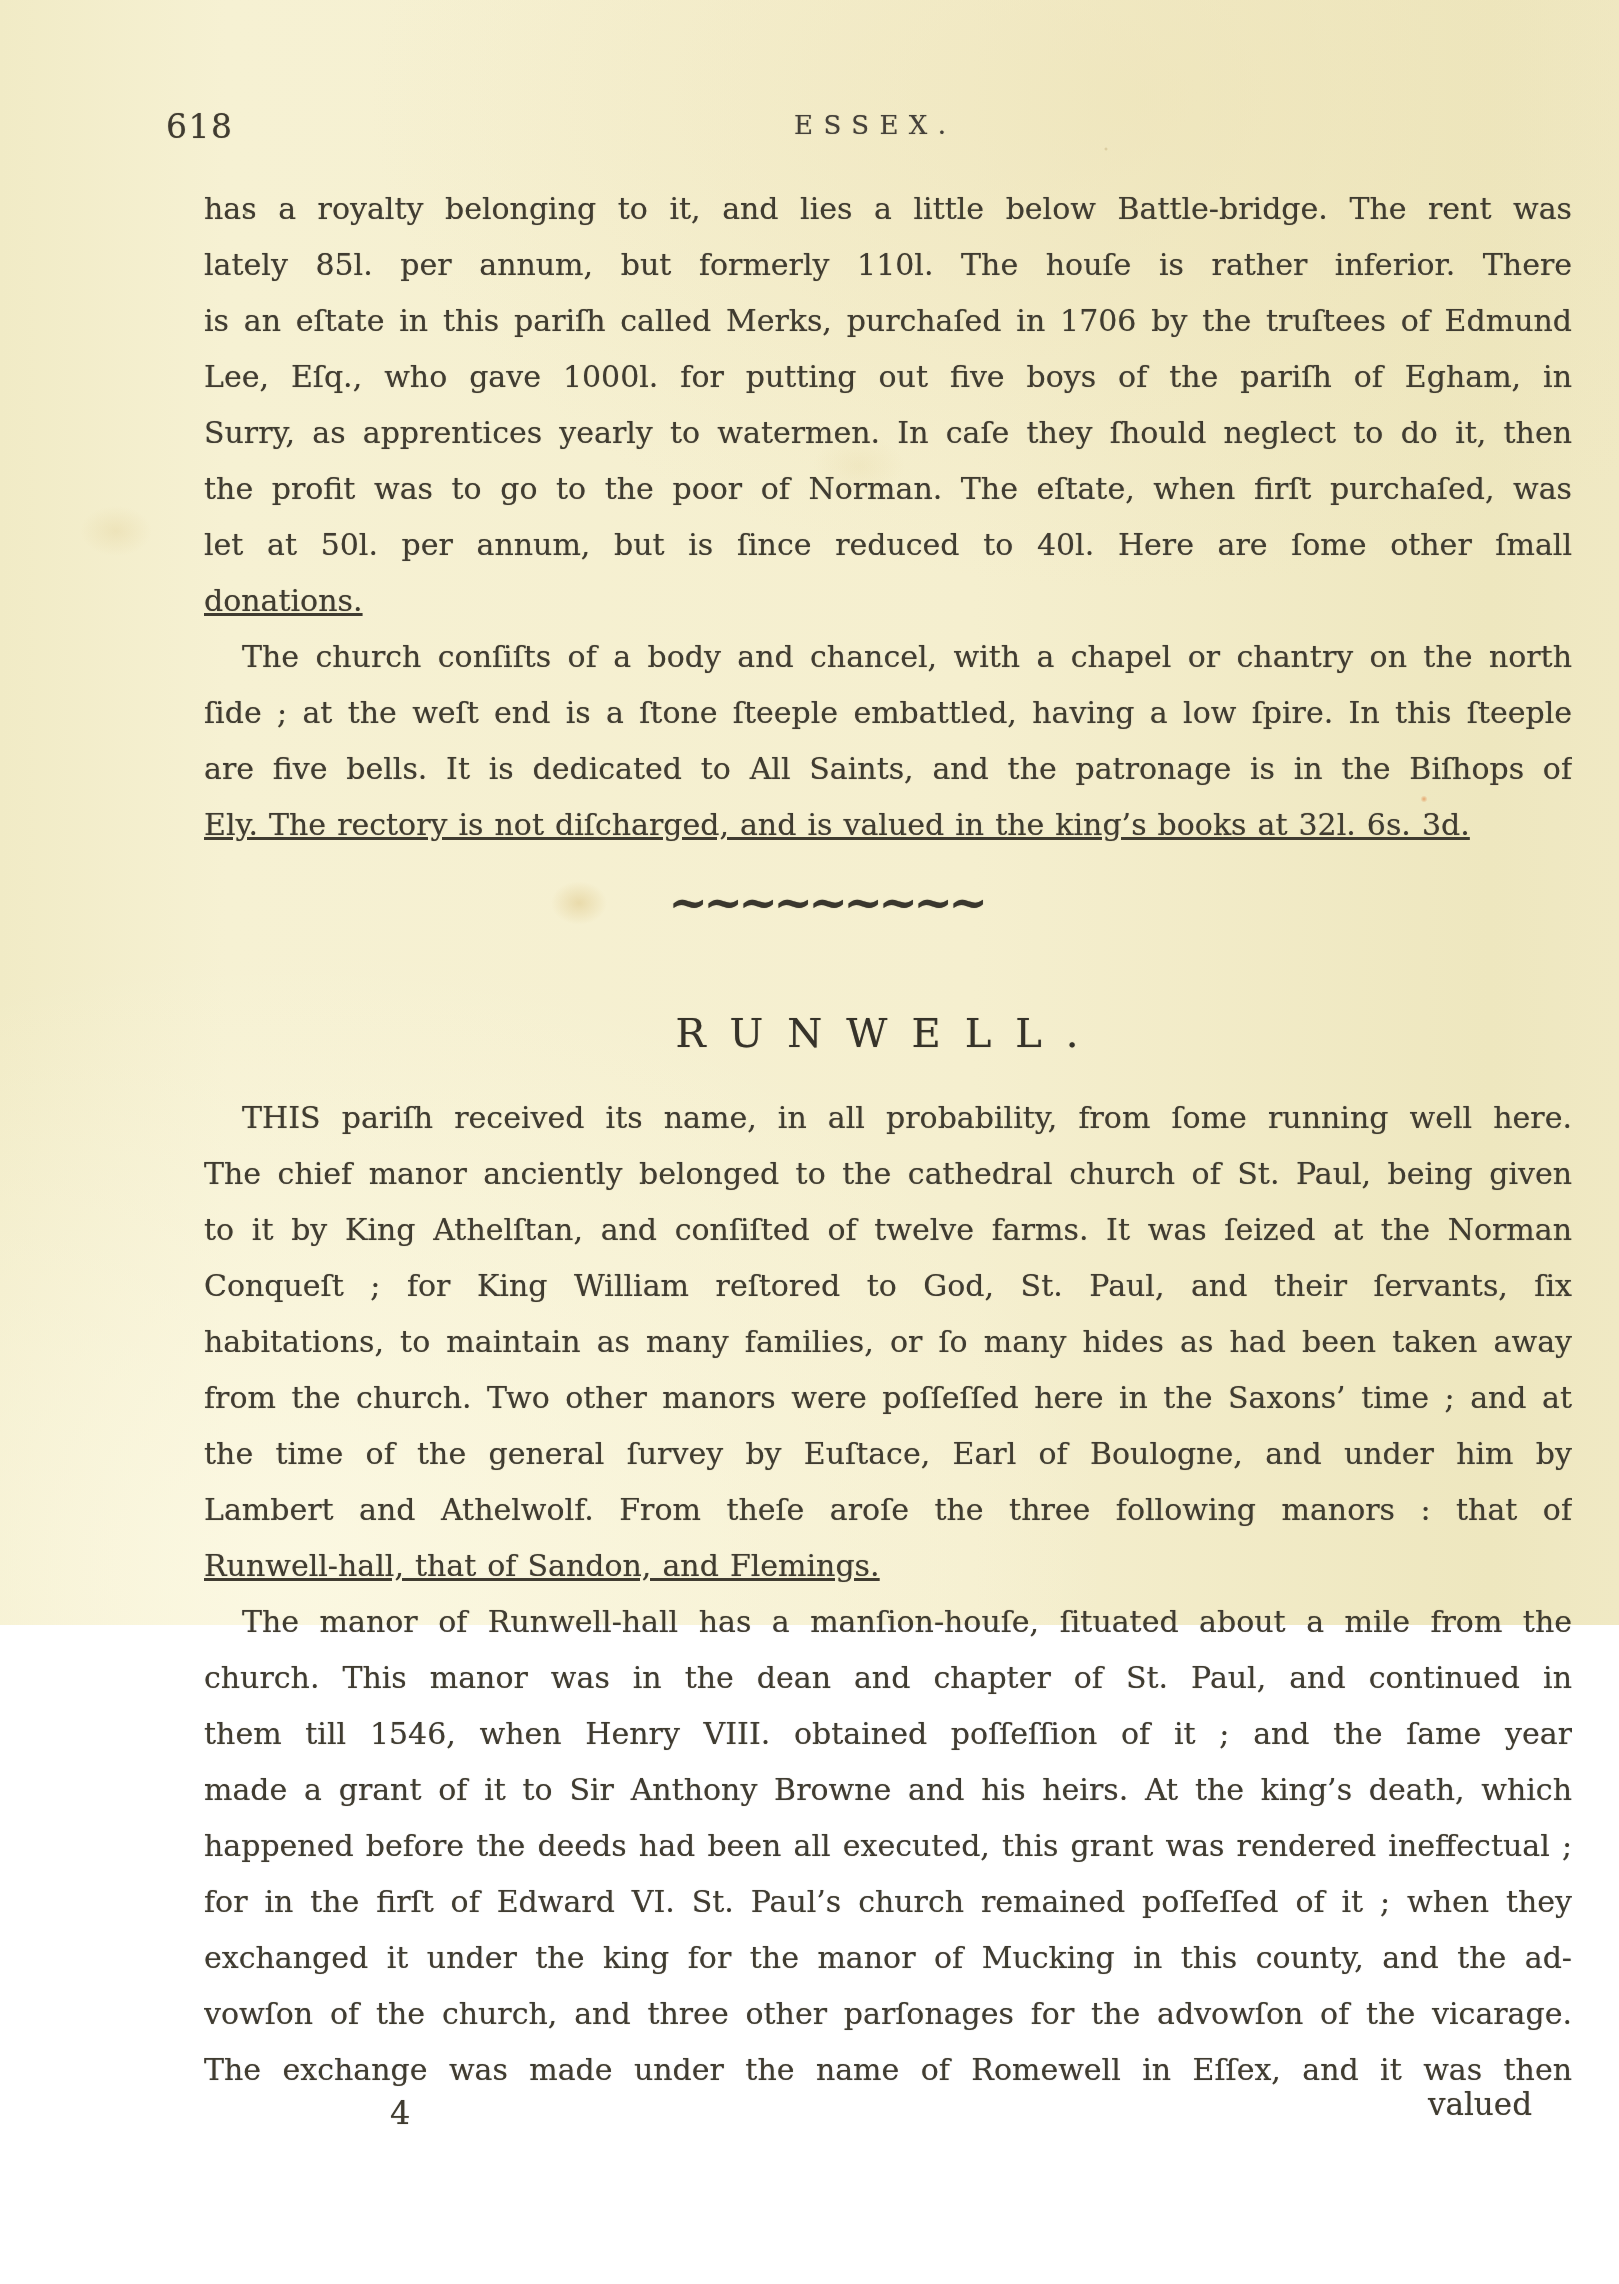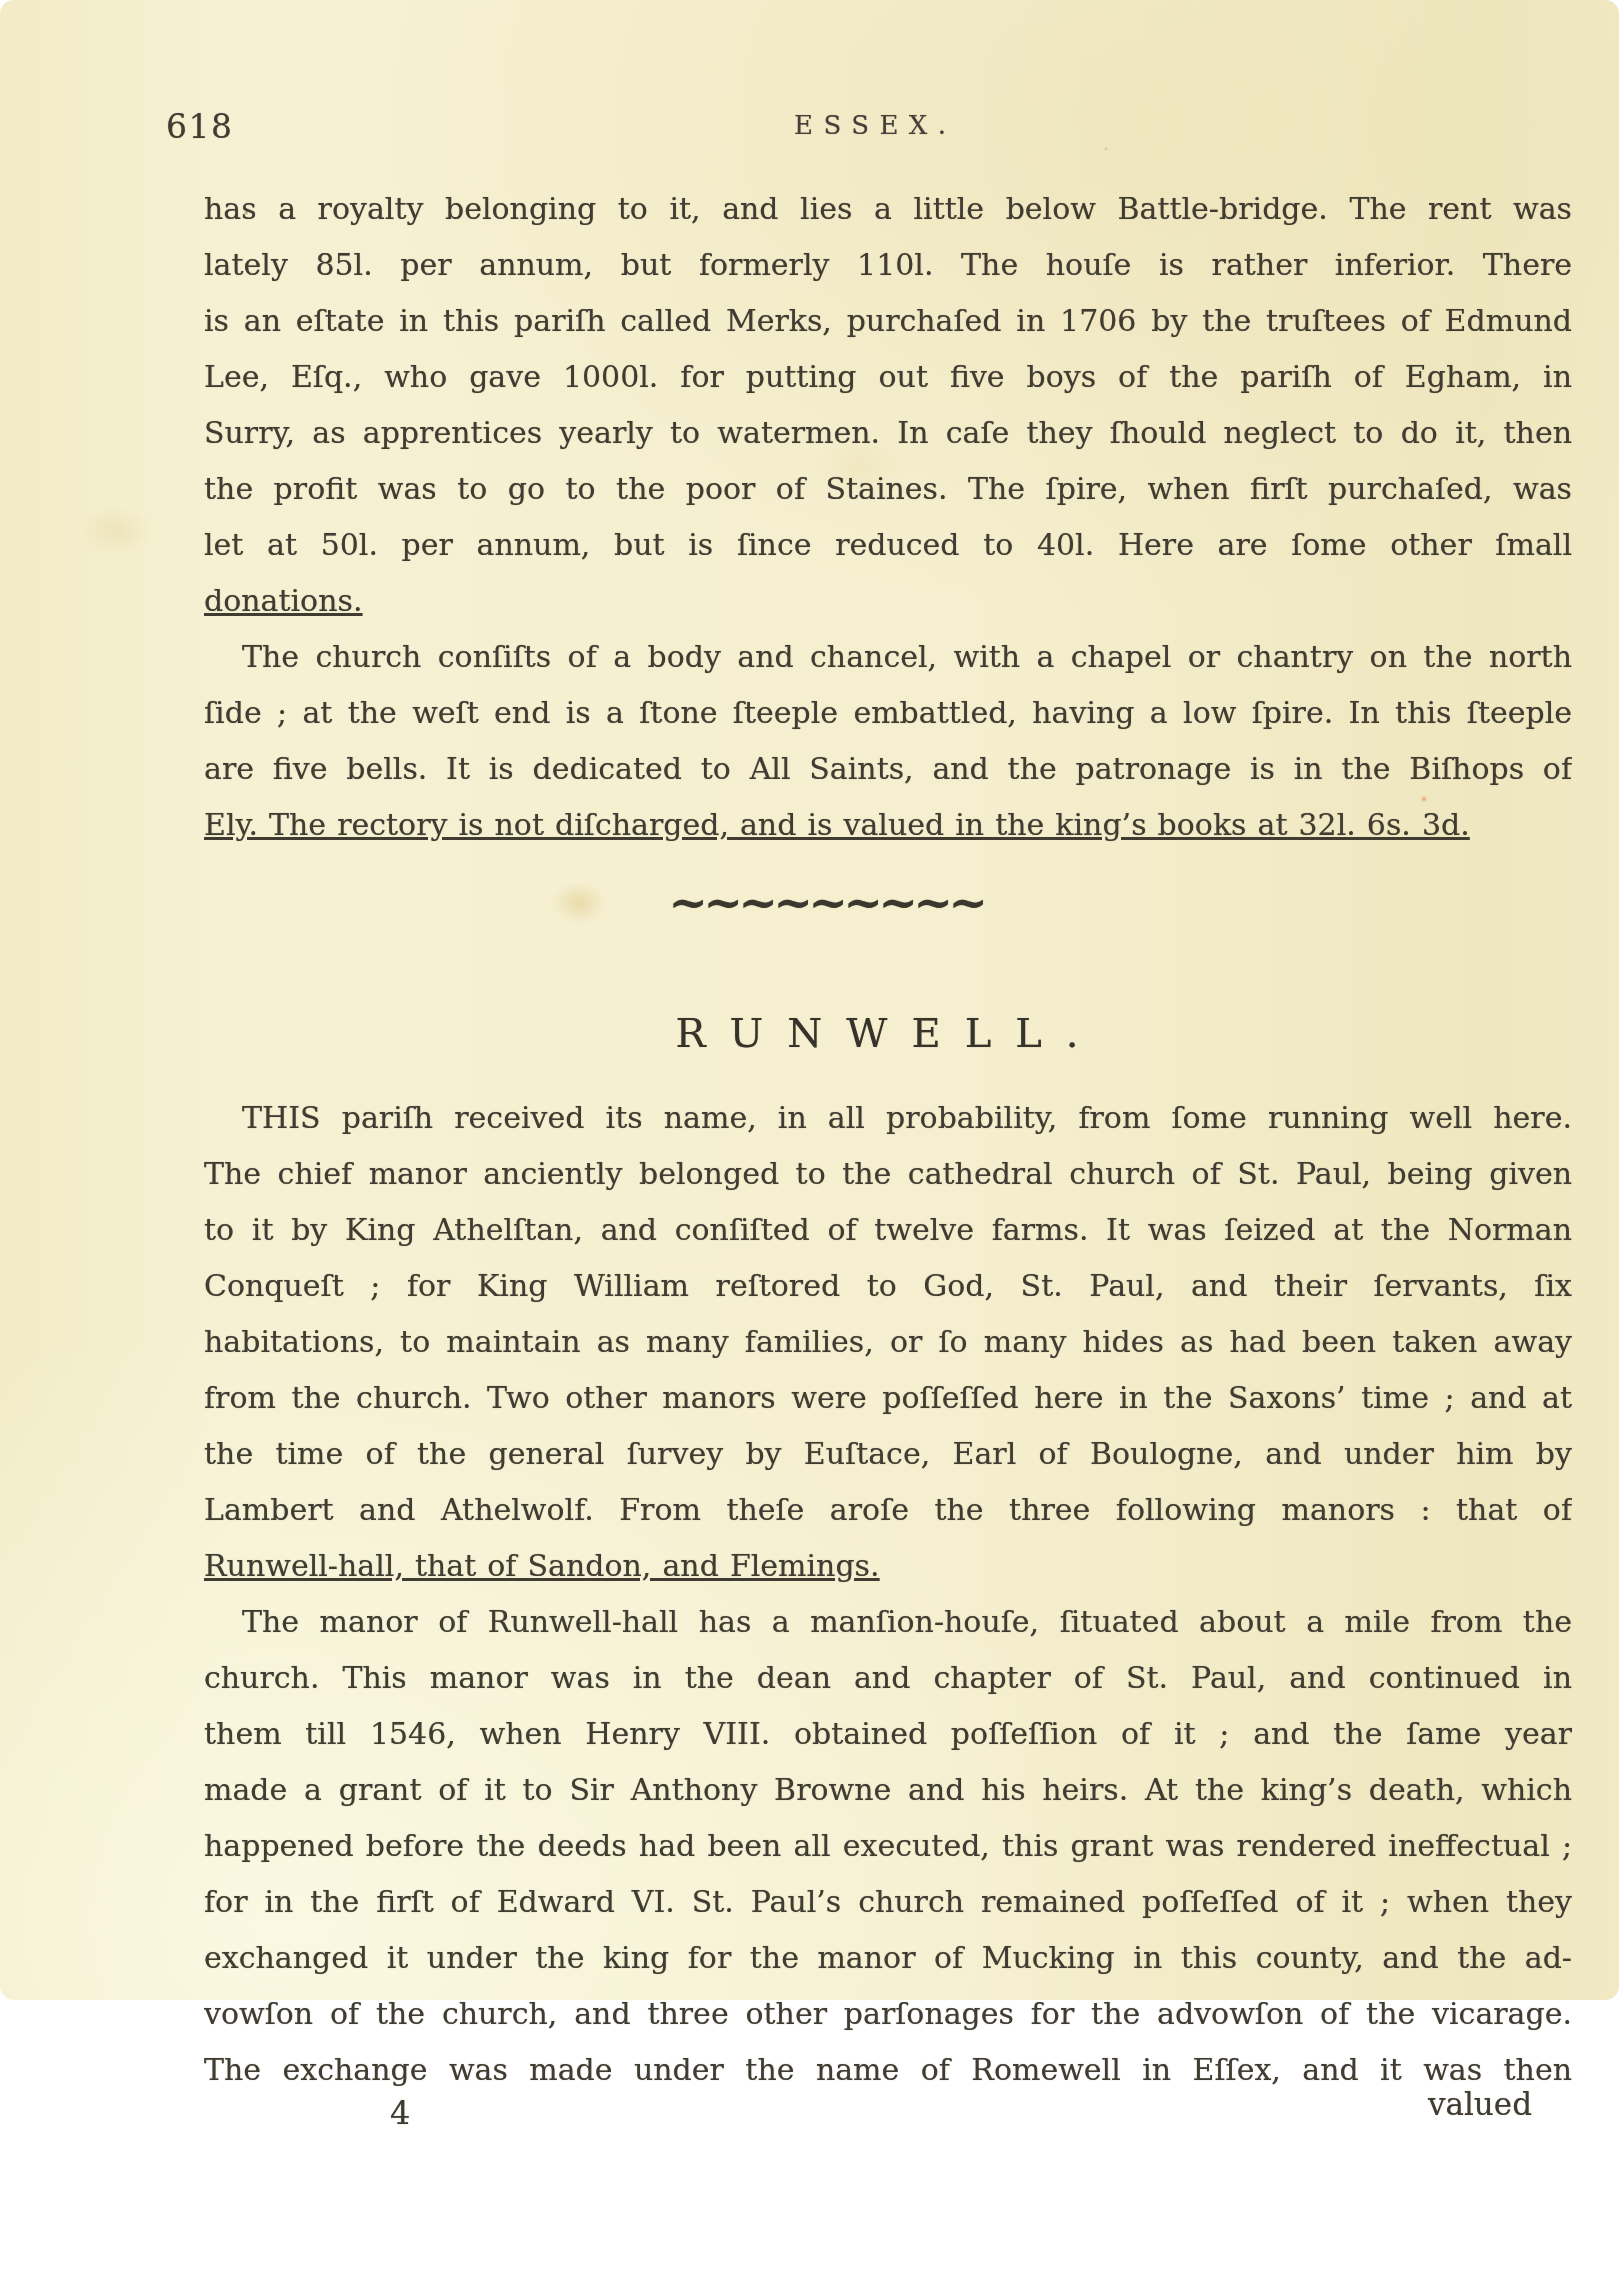--- a/index.html
+++ b/index.html
@@ -8,34 +8,33 @@
   }
   body {
     width: 1619px;
     height: 2284px;
     overflow: hidden;
     font-family: "DejaVu Serif", "Liberation Serif", serif;
   }
   .page {
     position: relative;
     width: 1619px;
-    height: 2000px;
+    height: 1625px;
     color: #403c31;
     background:
       radial-gradient(40px 31px at 579px 903px, rgba(201,163,72,.28), transparent 70%),
       radial-gradient(51px 36px at 116px 531px,  rgba(205,172,90,.16), transparent 70%),
       radial-gradient(66px 44px at 859px 466px, rgba(210,184,108,.12), transparent 70%),
       radial-gradient(5.1px 5.1px at 1424px 799px,  rgba(222,110,40,.55), transparent 70%),
       radial-gradient(3.6px 3.6px at 246px 213px,    rgba(60,50,30,.45),  transparent 70%),
       radial-gradient(2.9px 2.9px at 1106px 149px,   rgba(150,120,60,.35), transparent 70%),
       radial-gradient(2.9px 2.9px at 451px 1783px,   rgba(150,120,60,.28), transparent 70%),
       radial-gradient(1019px 655px at 70% 6%,    rgba(236,225,180,.55), transparent 75%),
       radial-gradient(1165px 873px at 18% 96%,  rgba(252,249,228,.85), transparent 70%),
       linear-gradient(90deg, #f1ebc6 0%, #f6f1d3 14%, #f5efcf 60%, #eee7bf 92%, #f0e9c4 100%);
-    border-radius: 14px;
   }
   .ink {
     text-shadow: 0 0 0.9px rgba(58,52,40,.55);
   }
   .page-number {
     position: absolute;
     left: 166px;
     top: 109px;
     font-size: 33px;
     line-height: 36px;
@@ -125,21 +124,21 @@
   <div class="text-area">
 
     <div class="section section-1">
       <div class="paragraphs">
           <div class="paragraph">
             <div class="line ink">has a royalty belonging to it, and lies a little below Battle-bridge.  The rent was</div>
             <div class="line ink">lately 85l. per annum, but formerly 110l.  The houſe is rather inferior.  There</div>
             <div class="line ink">is an eſtate in this pariſh called Merks, purchaſed in 1706 by the truſtees of Edmund</div>
             <div class="line ink">Lee, Eſq., who gave 1000l. for putting out five boys of the pariſh of Egham, in</div>
             <div class="line ink">Surry, as apprentices yearly to watermen.  In caſe they ſhould neglect to do it, then</div>
-            <div class="line ink">the profit was to go to the poor of Staines.  The ſpire, when firſt purchaſed, was</div>
+            <div class="line ink">the profit was to go to the poor of Norman.  The eſtate, when firſt purchaſed, was</div>
             <div class="line ink">let at 50l. per annum, but is ſince reduced to 40l.  Here are ſome other ſmall</div>
             <div class="line ink last">donations.</div>
           </div>
           <div class="paragraph">
             <div class="line ink indent">The church conſiſts of a body and chancel, with a chapel or chantry on the north</div>
             <div class="line ink">ſide ; at the weſt end is a ſtone ſteeple embattled, having a low ſpire.  In this ſteeple</div>
             <div class="line ink">are five bells.  It is dedicated to All Saints, and the patronage is in the Biſhops of</div>
             <div class="line ink last">Ely.  The rectory is not diſcharged, and is valued in the king’s books at 32l. 6s. 3d.</div>
           </div>
         </div>

